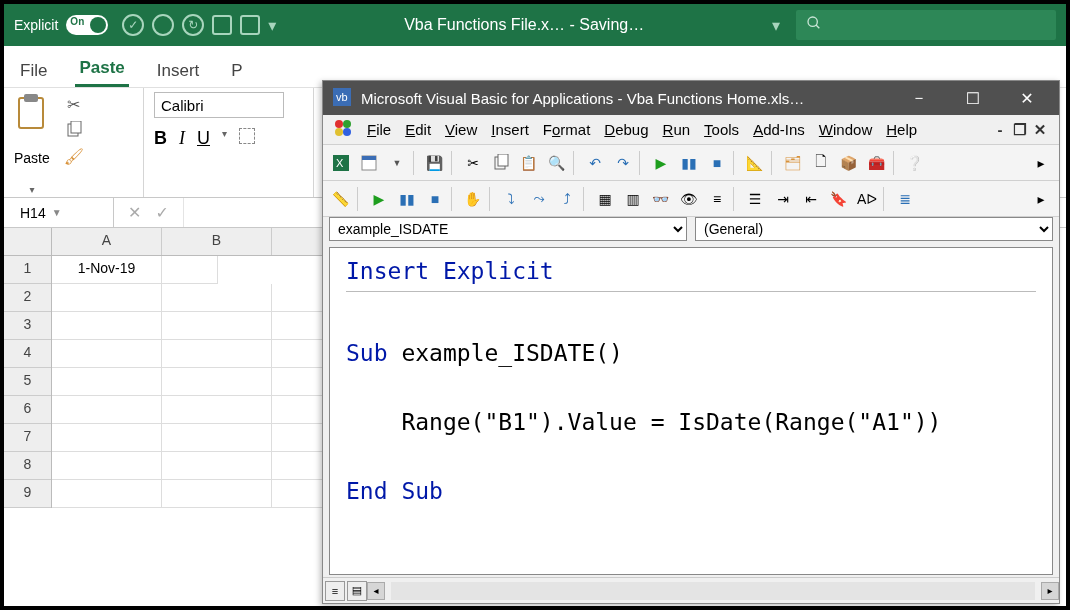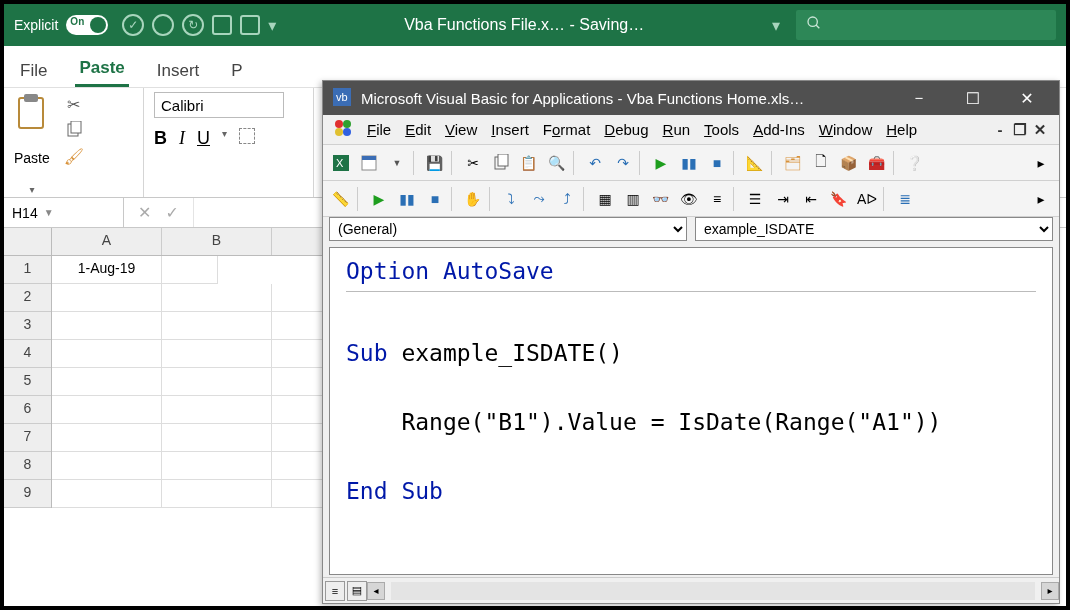--- a/index.html
+++ b/index.html
@@ -32,21 +32,21 @@
   .small-btn { width:28px; height:24px; display:flex; align-items:center; justify-content:center; color:#555; }
   .font-box { width: 130px; }
   .font-select { width: 100%; height: 26px; border: 1px solid #bbb; padding: 0 6px; font-size: 15px; }
   .biw { display:flex; gap:12px; font-size:18px; margin-top:10px; }
   .btn-b { font-weight:bold; }
   .btn-i { font-style:italic; font-family:"Times New Roman"; }
   .btn-u { text-decoration:underline; }
 
   
   .formula-row { height: 30px; display:flex; border-bottom:1px solid #c8c8c8; }
-  .name-box { width: 120px; border-right:1px solid #c8c8c8; display:flex; align-items:center; padding:0 8px; gap:6px; font-size:14px; }
+  .name-box { width: 110px; border-right:1px solid #c8c8c8; display:flex; align-items:center; padding:0 16px; gap:6px; font-size:14px; }
   .name-box .dd { color:#888; font-size:10px; }
   .fx-btns { display:flex; align-items:center; gap:14px; padding:0 14px; color:#777; border-right:1px solid #e4e4e4; }
 
   
   .sheet { display:flex; }
   .sheet-corner { width:48px; height:28px; background:#eee; border-right:1px solid #bbb; border-bottom:1px solid #bbb; }
   .colhead { height:28px; background:#eee; border-bottom:1px solid #bbb; display:flex; }
   .colhead div { border-right:1px solid #ccc; text-align:center; font-size:14px; color:#444; padding-top:4px; }
   .rowhead { width:48px; background:#eee; border-right:1px solid #bbb; }
   .rowhead div { height:28px; border-bottom:1px solid #ccc; text-align:center; font-size:14px; color:#444; padding-top:4px; }
@@ -185,21 +185,21 @@
       <div>3</div>
       <div>4</div>
       <div>5</div>
       <div>6</div>
       <div>7</div>
       <div>8</div>
       <div>9</div>
     </div>
     <div class="cells">
       <div class="cell-row">
-        <div class="cell" style="width:110px">1-Aug-19</div>
+        <div class="cell" style="width:110px">1-Nov-19</div>
         <div class="cell" style="width:56px"></div>
       </div>
       <div class="cell-row">
           <div class="cell" style="width:110px"></div>
           <div class="cell" style="width:110px"></div>
           <div class="cell" style="width:56px"></div>
         </div>
       <div class="cell-row">
           <div class="cell" style="width:110px"></div>
           <div class="cell" style="width:110px"></div>
@@ -413,26 +413,26 @@
           <span>Aᐅ</span>
         </div>
       <div class="tb sep"></div>
       <div class="tb">
           <span style="color:#2a6fb5">≣</span>
         </div>
       <div class="tb" style="margin-left:auto">▸</div>
     </div>
 
     <div class="proc-row">
+      <select><option>example_ISDATE</option></select>
       <select><option>(General)</option></select>
-      <select><option>example_ISDATE</option></select>
     </div>
 
     <div class="code-area">
-      <div class="code"><span class="kw">Option AutoSave</span>
+      <div class="code"><span class="kw">Insert Explicit</span>
 <hr class="hr">
 <span class="kw">Sub</span><span> example_ISDATE()</span>
 
 <span>    Range("B1").Value = IsDate(Range("A1"))</span>
 
 <span class="kw">End Sub</span></div>
     </div>
     <div class="code-bottom">
       <div class="vt">≡</div>
       <div class="vt">▤</div>

